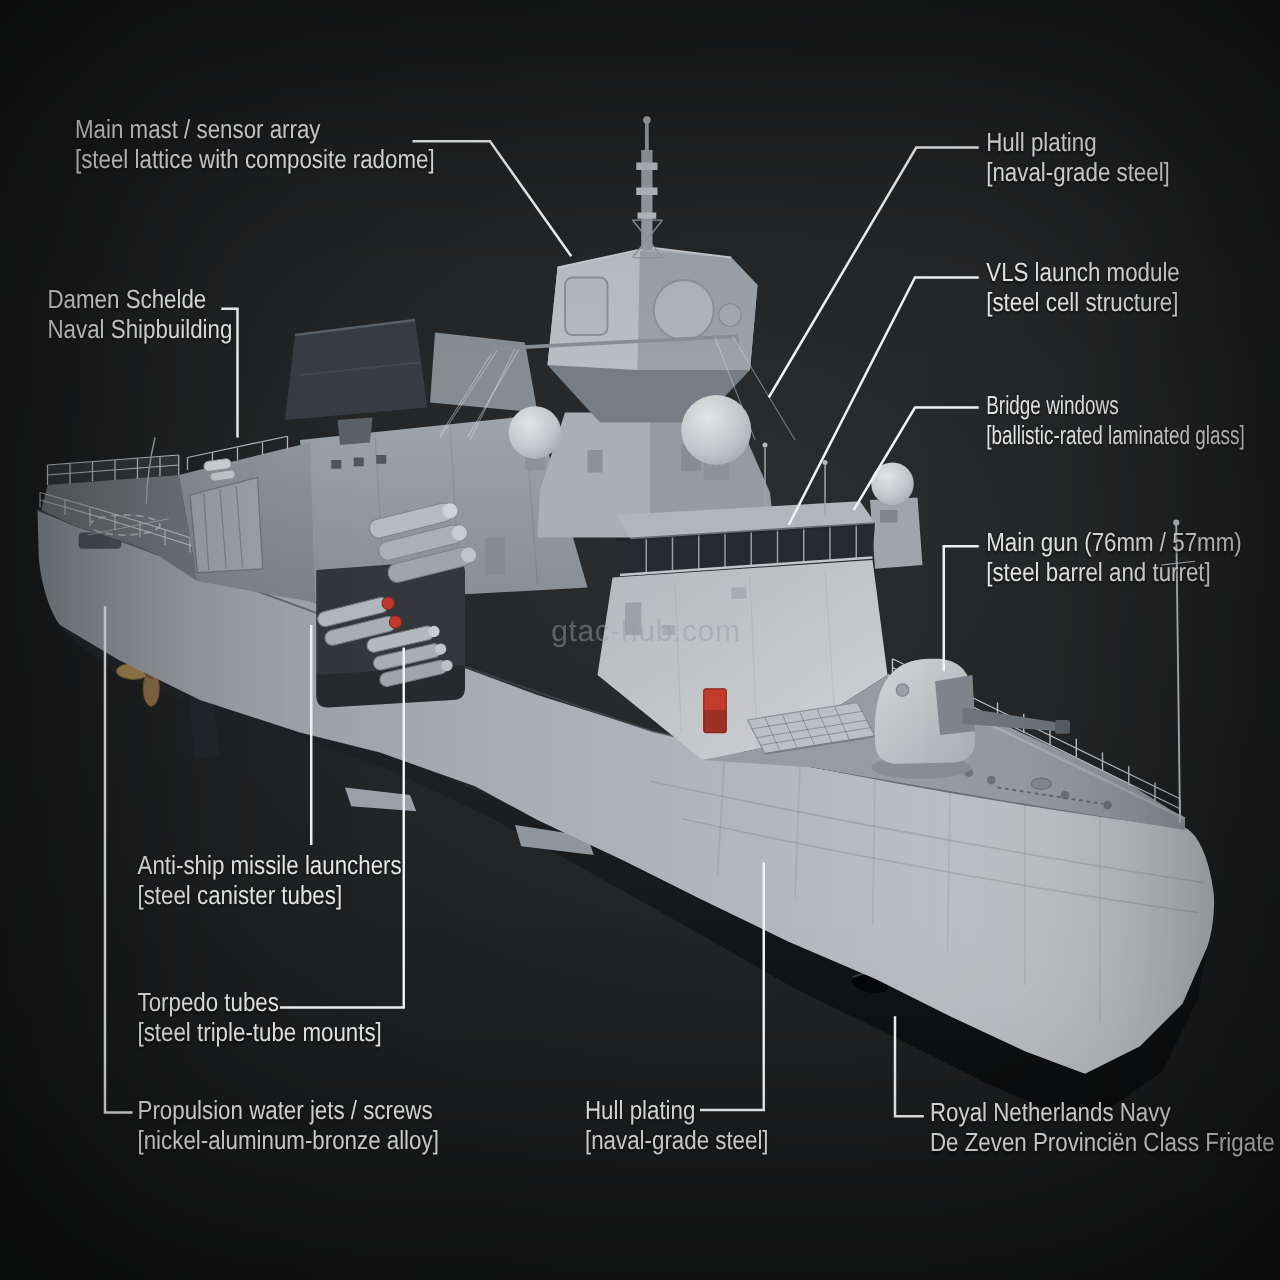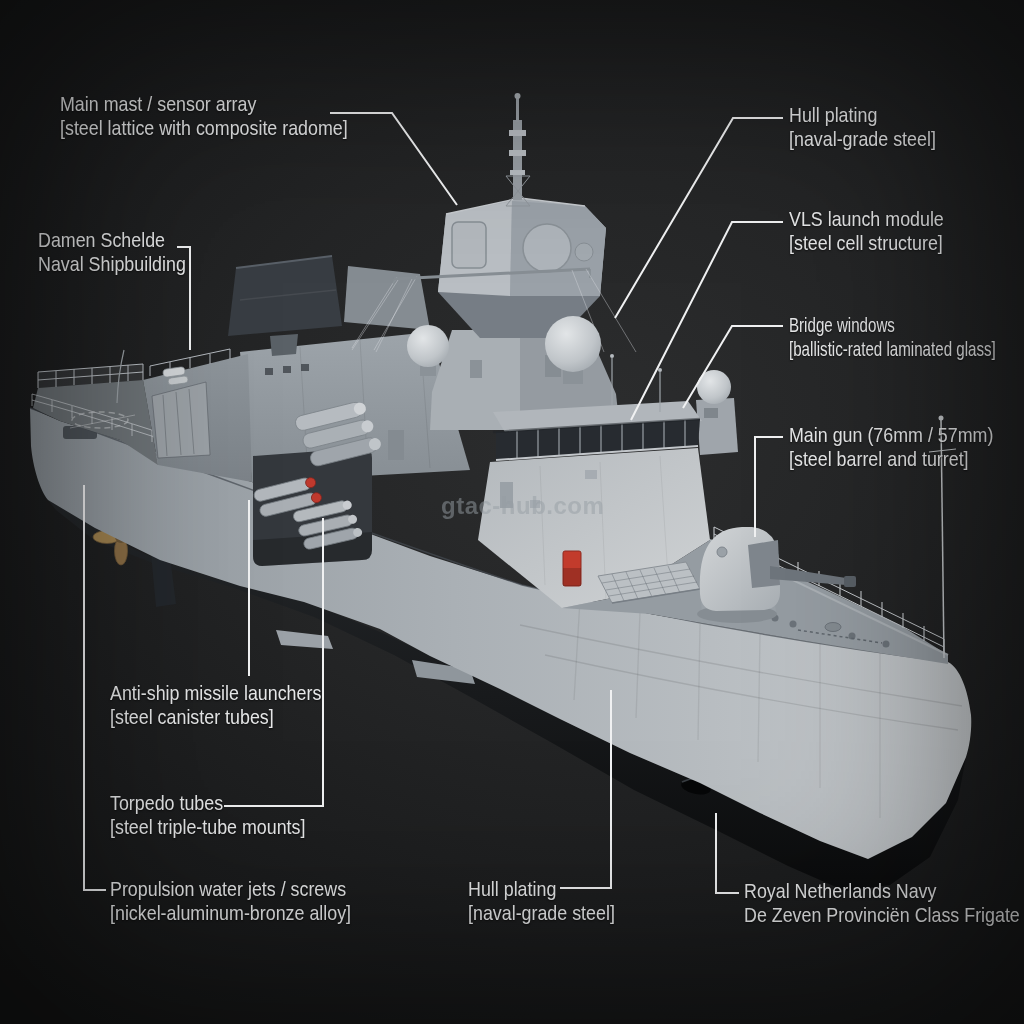--- a/index.html
+++ b/index.html
@@ -14,21 +14,21 @@
   }
   svg.scene{position:absolute;left:0;top:0;}
   .callout{
     position:absolute;color:#e7e8e9;font-size:21px;line-height:24px;
     white-space:nowrap;transform:scaleX(.85);transform-origin:0 0;
     text-shadow:0 1px 2px rgba(0,0,0,.6);
   }
   .callout.xtight{transform:scaleX(.72);}
   .wm{
     position:absolute;left:441px;top:492px;
-    font-size:24px;letter-spacing:.5px;color:rgba(150,157,164,.5);font-weight:bold;
+    font-size:24px;letter-spacing:.5px;color:rgba(150,157,164,.5);
   }
 </style>
 </head>
 <body>
 
 <div class="stage">
 
   <svg class="scene" width="1024" height="1024" viewBox="0 0 1024 1024">
     <defs>
       <linearGradient id="gHull" x1="0" y1="0" x2="1" y2="0">

